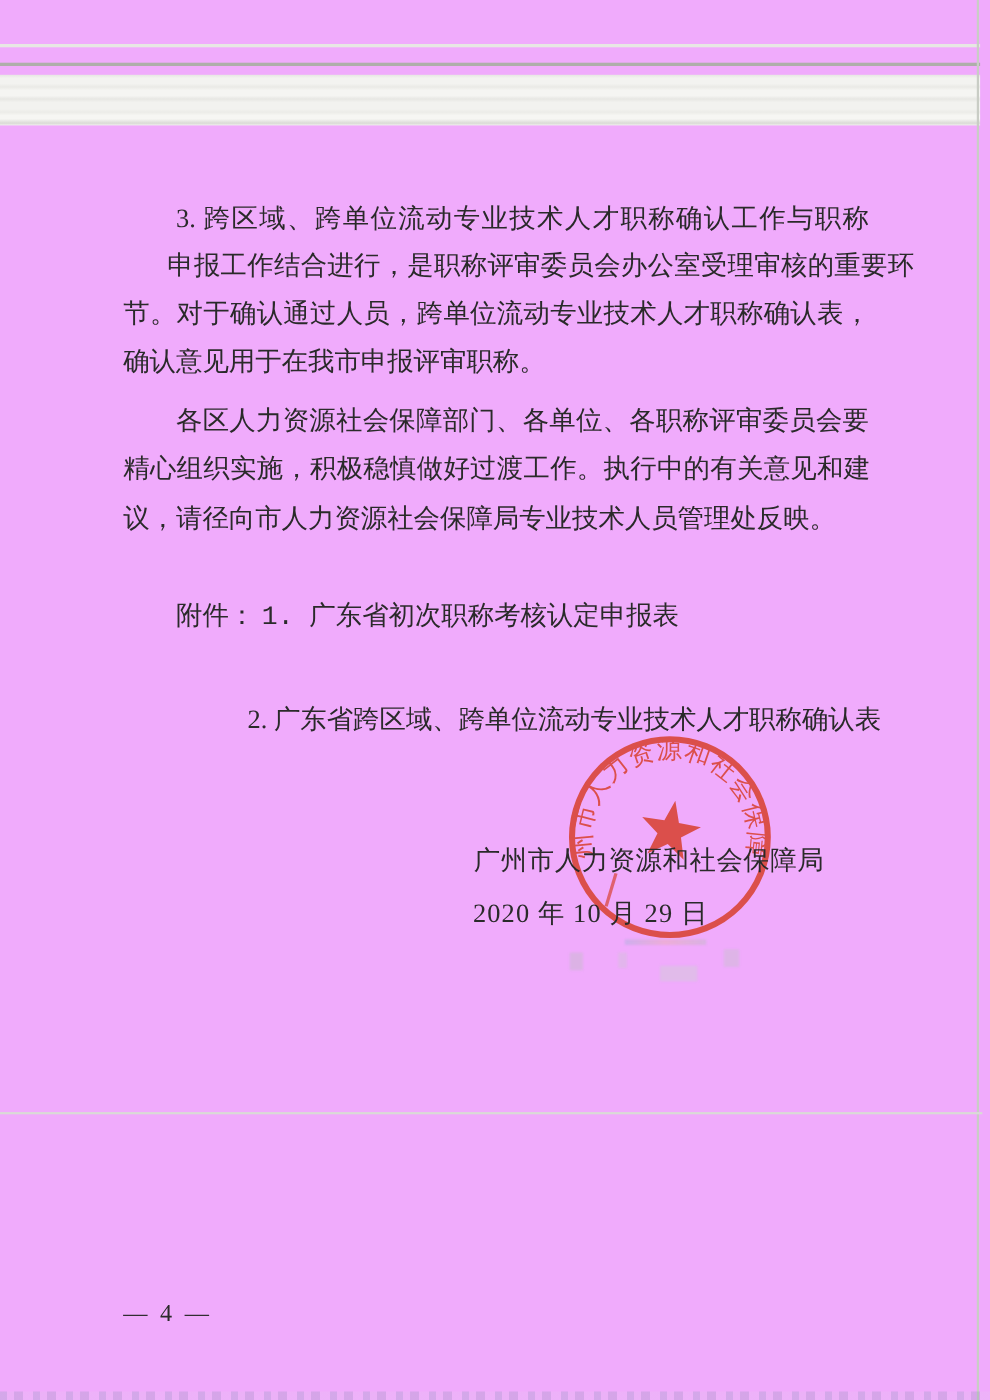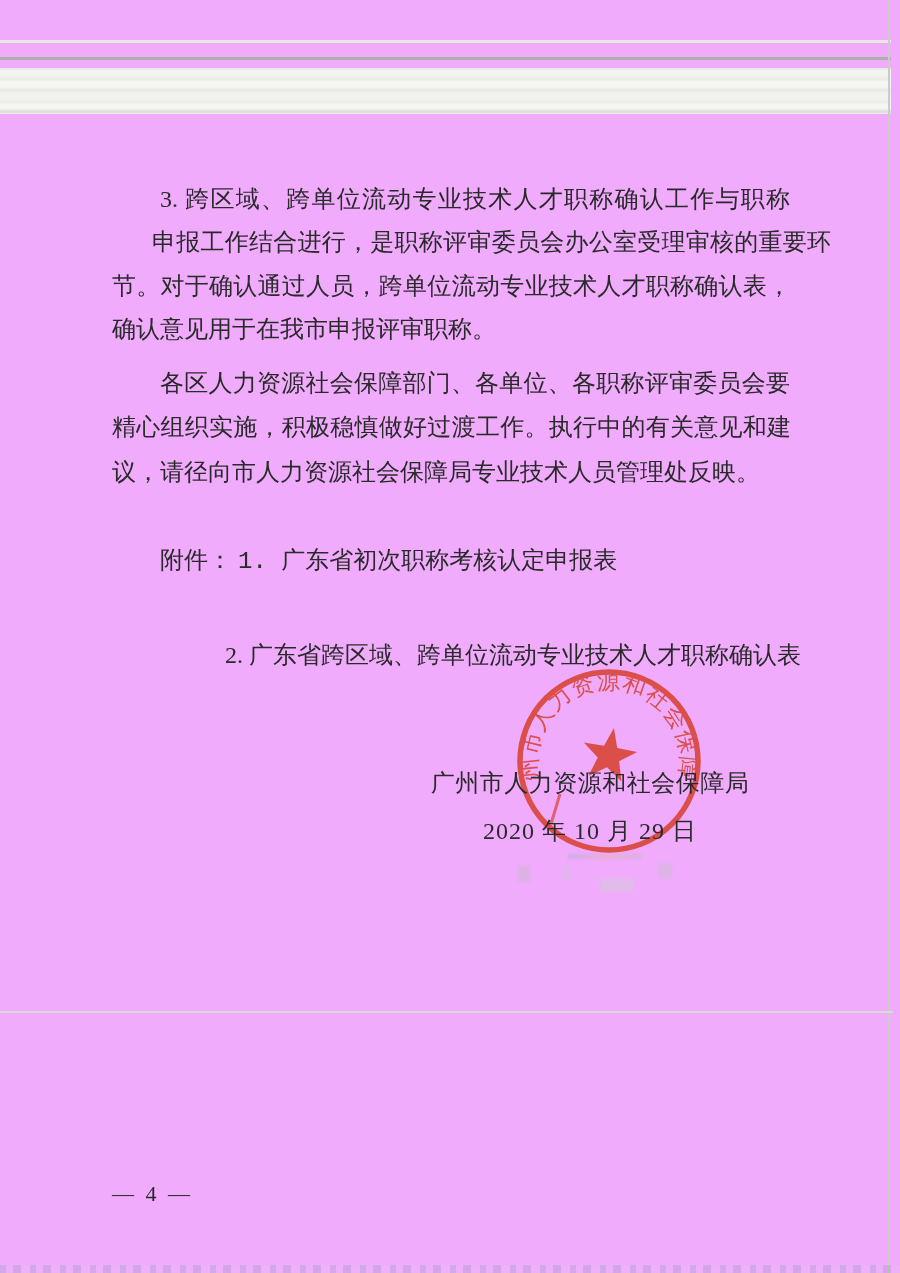--- a/index.html
+++ b/index.html
@@ -71,21 +71,21 @@
   .att1 { top: 547px; left: 160px; font-family: Liberation Mono, monospace; }
   .att2 { top: 592px; left: 225px; margin-top: 48px; }
   .att-item { margin-left: 6px; }
 
   .sig-issuer {
     top: 768px; left: 420px; width: 340px;
     text-align: center; letter-spacing: 0.5px; z-index: 4;
   }
   .sig-date {
     top: 816px; left: 430px; width: 320px;
-    text-align: center; letter-spacing: 1px; z-index: 4;
+    text-align: left; letter-spacing: 1px; z-index: 4;
   }
   .page-number { top: 1179px; left: 112px; font-size: 22px; letter-spacing: 3px; }
 
   
   .seal {
     position: absolute;
     top: 666px; left: 513px;
     width: 192px; height: 192px;
     z-index: 2;
   }

